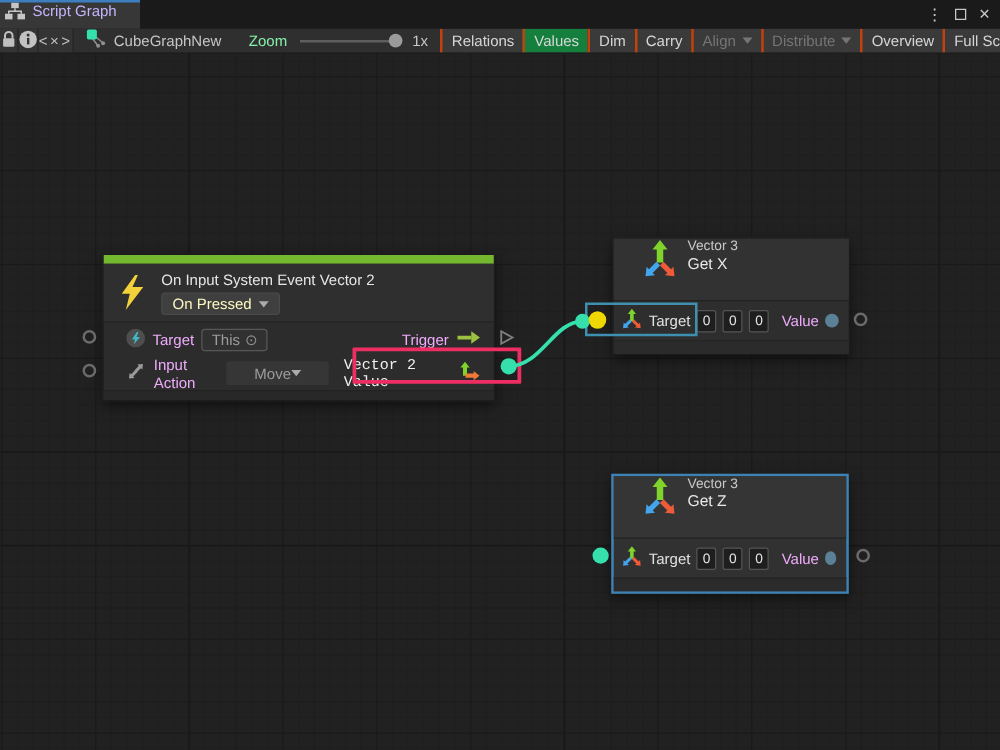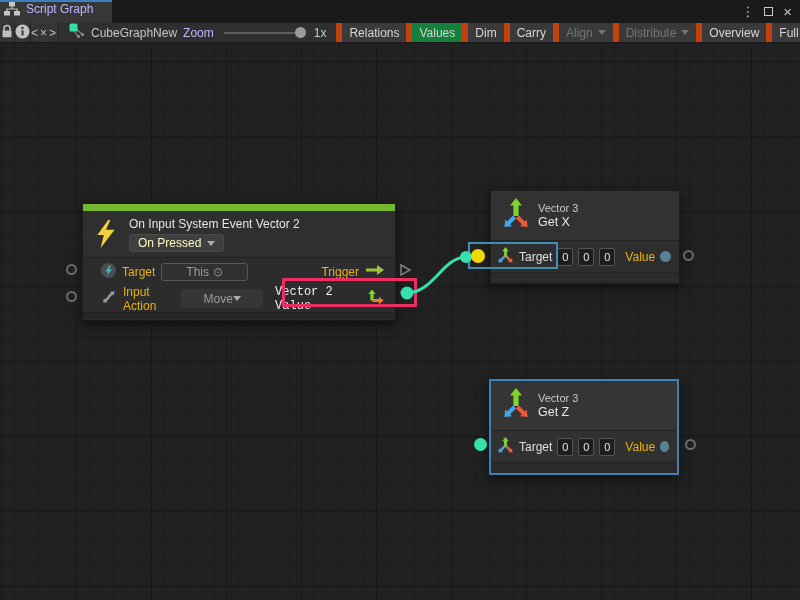--- a/index.html
+++ b/index.html
@@ -15,26 +15,26 @@
   .maxbox{width:9px;height:9px;border:1.5px solid #C8C8C8;}
   .closex{font-size:15px;line-height:1;}
 
   
   .toolbar{height:20px;background:#2F2F2F;border-bottom:1px solid #181818;display:flex;
            align-items:stretch;overflow:hidden;font-size:12px;color:#C6C6C6;}
   .tbtn{display:flex;align-items:center;justify-content:center;background:#343434;
         border-right:1px solid #232323;}
   .tbtn.w24{width:24px;} .tbtn.w70{width:70px;letter-spacing:2px;color:#C0C0C0;}
   .graphsec{display:flex;align-items:center;gap:6px;padding:0 10px;}
-  .zoomlbl{color:#c4b5fd;}
+  .zoomlbl{margin-left:16px;color:#86efac;}
   .slider{width:80px;height:2px;background:#5E5E5E;position:relative;margin:0 4px;}
   .shandle{position:absolute;right:-2px;top:-4.5px;width:11px;height:11px;border-radius:50%;background:#9B9B9B;}
   .rbtns{display:flex;align-items:stretch;}
   .rbtn{display:flex;align-items:center;gap:5px;padding:0 7px;background:#3A3A3A;
-        border-left:6px solid #c2410c;color:#D6D6D6;white-space:nowrap;}
+        border-left:2px solid #c2410c;color:#D6D6D6;white-space:nowrap;}
   .rbtn.active{background:#15803d;}
   .rbtn.disabled{color:#757575;}
   .caret{width:0;height:0;border-left:4px solid transparent;border-right:4px solid transparent;
          border-top:5px solid #ABABAB;display:inline-block;}
   .rbtn.disabled .caret{border-top-color:#757575;}
 
   
   .canvas{position:absolute;top:43px;left:0;width:800px;height:557px;background:#212121;
     background-image:
       repeating-linear-gradient(to right,#191919 0 1px,transparent 1px 75px),
@@ -49,35 +49,35 @@
   
   .evt{left:82px;top:160px;width:314px;}
   .greenbar{height:7px;background:#74B82F;}
   .evt-head{height:46px;position:relative;padding:5px 10px 5px 46px;background:#2F2F2F;}
   .bolt{position:absolute;left:13px;top:9px;}
   .evt-title{font-size:12px;color:#E6E6E6;margin-top:1px;}
   .pillbtn{display:inline-flex;align-items:center;gap:6px;background:#3F3F3F;border:1px solid #4A4A4A;
            border-radius:3px;padding:1px 8px;margin-top:3px;font-size:12px;color:#fef9c3;}
   .divider{height:1px;background:#222222;}
   .erow{height:27px;display:flex;align-items:center;gap:6px;padding:0 10px 0 18px;font-size:12px;}
-  .dimlbl{color:#eab308;}
+  .dimlbl{color:#f0abfc;}
   .thisfield{display:inline-flex;align-items:center;gap:4px;border:1px solid #575757;border-radius:3px;
-             padding:0 24px;height:18px;color:#9C9C9C;background:#313131;}
+             padding:0 7px;height:18px;color:#9C9C9C;background:#313131;}
   .odot{color:#8E8E8E;font-size:12px;}
   .spacer{flex:1;}
   .movedd{width:96px;height:19px;background:#363636;border-radius:2px;display:flex;align-items:center;
           justify-content:center;padding:0 6px;color:#9C9C9C;}
   .whitelbl{color:#F0F0F0;font-family:Liberation Mono, monospace;}
   .evt-footer{height:8px;background:#282828;border-top:1px solid #222;}
 
   
   .vnode{width:190px;background:#2E2E2E;}
   .getx{left:490px;top:147px;}
   .getz{left:489px;top:336px;border:2px solid #3E82B5;background:#313131;}
-  .vhead{height:49px;display:flex;align-items:center;gap:9px;padding:0 10px 0 12px;background:#323232;}
+  .vhead{height:49px;display:flex;align-items:flex-start;gap:9px;padding:0 10px 0 24px;background:#323232;}
   .getz .vhead{background:#353535;}
   .vcat{font-size:11px;color:#C9C9C9;}
   .vtitle{font-size:12.5px;color:#E8E8E8;margin-top:1px;}
   .vrow{height:31px;display:flex;align-items:center;gap:5px;padding:0 8px 0 6px;font-size:12px;}
   .tlabel{color:#E0E0E0;}
   .zf{width:16px;height:18px;background:#1E1E1E;border:1px solid #555;border-radius:2px;
       color:#E6E6E6;text-align:center;font-size:11px;font-family:"Liberation Sans",sans-serif;padding:0;}
   .valdot{width:11px;height:11px;border-radius:50%;background:#5A8195;}
   .vfooter{height:11px;background:#2B2B2B;border-top:1px solid #242424;}
 

